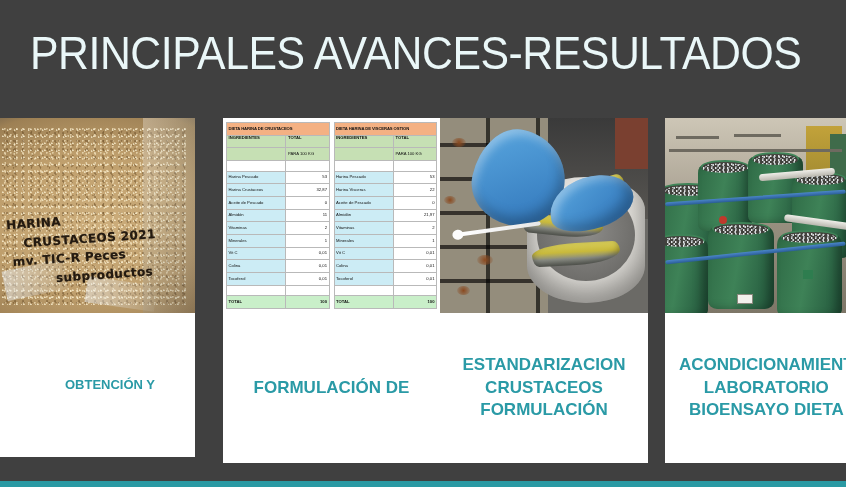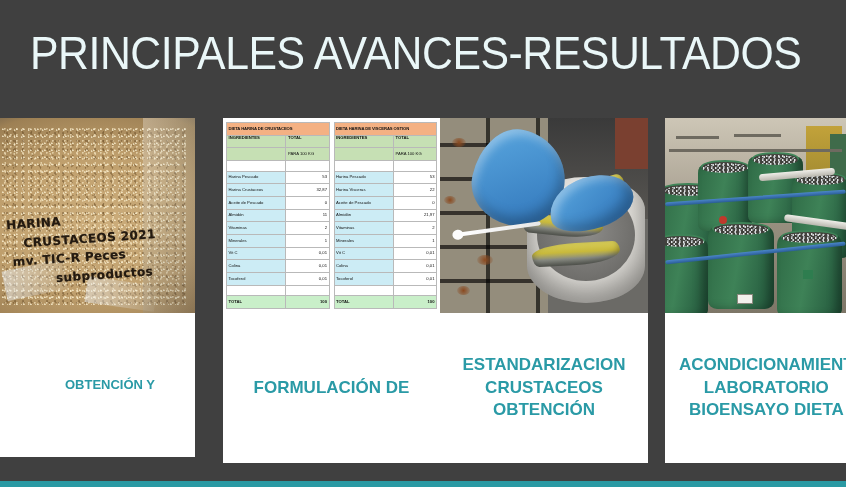--- a/index.html
+++ b/index.html
@@ -506,21 +506,21 @@
         <div class="fish fish-c"></div>
         <div class="glove glove-a"></div>
         <div class="glove glove-b"></div>
         <div class="swab"></div>
       </div>
     </div>
     <div class="caption-card">
       <div class="caption-text">
         <div>ESTANDARIZACION</div>
         <div>CRUSTACEOS</div>
-        <div>OBTENCIÓN</div>
+        <div>FORMULACIÓN</div>
       </div>
     </div>
   </div>
 
   <div class="column col4">
     <div class="photo">
       <div class="lab4">
         <div class="lab4-wall"></div>
         <div class="lab4-floor"></div>
         <div class="lab4-door"></div>

